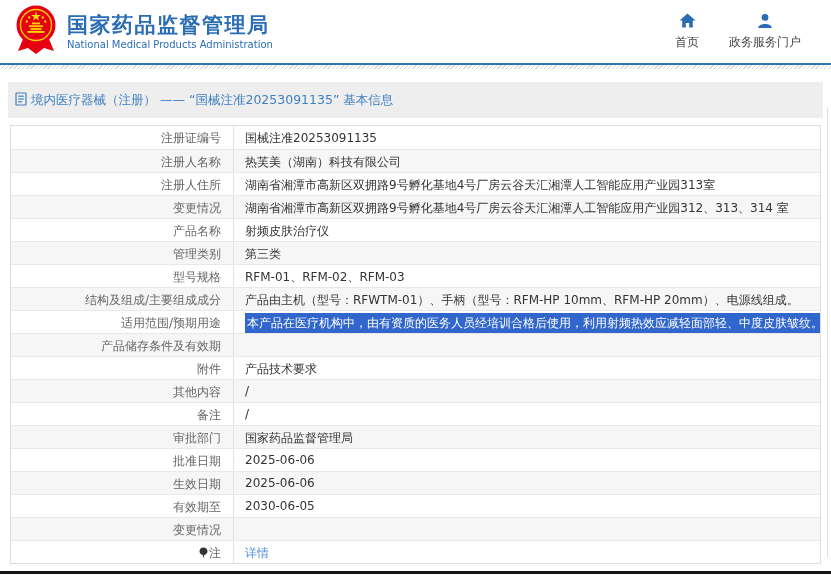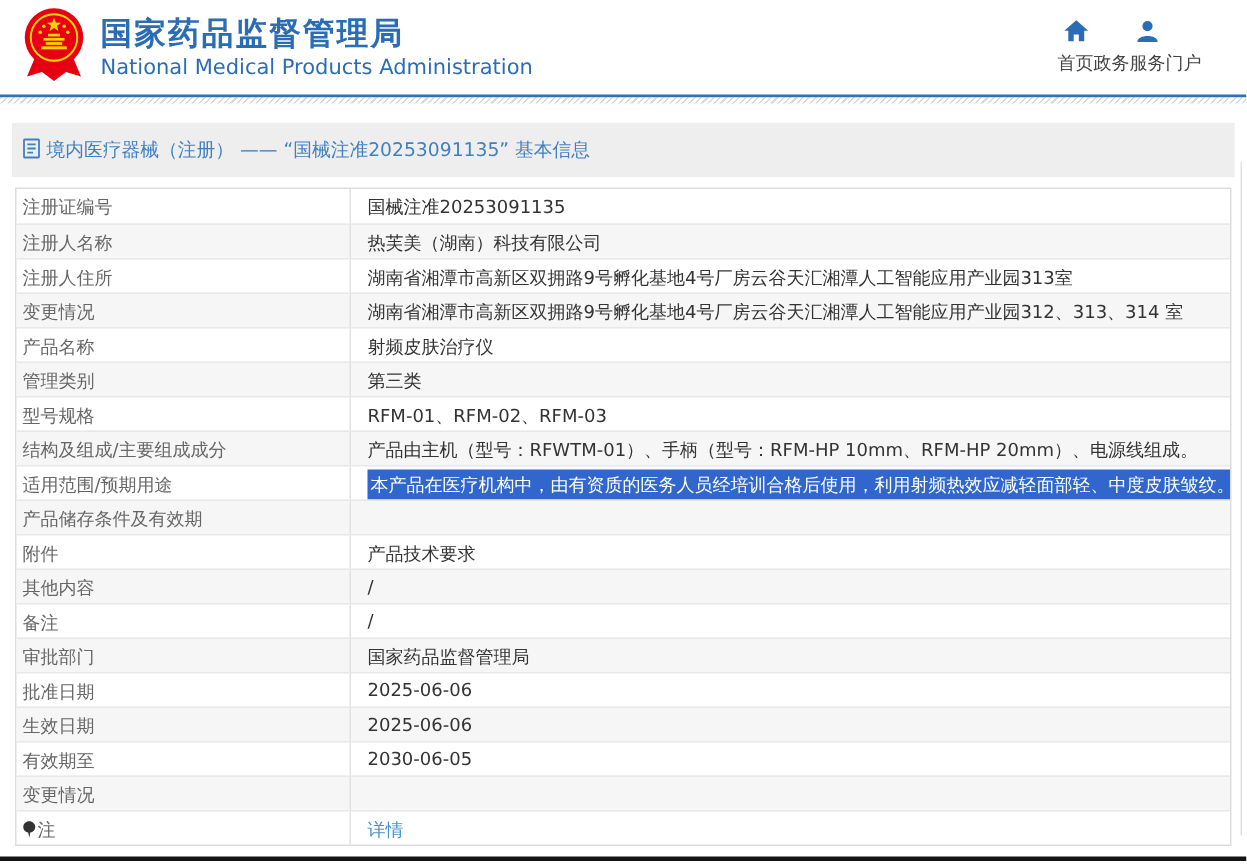--- a/index.html
+++ b/index.html
@@ -15,29 +15,29 @@
     height: 63px;
     display: flex;
     align-items: center;
     padding: 0 16px 0 13px;
   }
   .logo-area { display: flex; align-items: center; gap: 8px; }
   .org-names { display: flex; flex-direction: column; line-height: 1.15; }
   .org-name-cn {
     color: #2a6db5; font-size: 21px; font-weight: bold; letter-spacing: 1.5px;
   }
-  .org-name-en { color: #2a6db5; font-size: 14px; margin-top: 2px; }
+  .org-name-en { color: #2a6db5; font-size: 10px; margin-top: 2px; }
   .section-title {
     margin-left: 48px;
     display: flex; align-items: center; gap: 3px;
     font-size: 17px; color: #333; cursor: pointer;
   }
   .header-nav {
     margin-left: auto;
-    display: flex; padding-right: 14px;
+    display: flex; gap: 30px; padding-right: 14px;
   }
   .nav-item {
     display: flex; flex-direction: column; align-items: center; gap: 3px;
     font-size: 12px; color: #444; text-decoration: none; cursor: pointer;
   }
   
   .blue-line { height: 2px; background: #2e74b5; }
   .hatch-line {
     height: 4px;
     background: repeating-linear-gradient(135deg, #d9d9d9 0 1px, #ffffff 1px 3px);
@@ -55,20 +55,21 @@
   
   .info-table {
     margin: 7px 10px 0 10px;
     border: 1px solid #ddd;
   }
   .trow { display: flex; height: 23px; }
   .trow + .trow { border-top: 1px solid #e8e8e8; }
   .trow.alt { background: #f6f6f6; }
   .tlabel {
     width: 223px;
+    text-align: right;
     padding: 4px 12px 0 4px;
     font-size: 12px; color: #666;
     border-right: 1px solid #e2e2e2;
     white-space: nowrap;
   }
   .tvalue {
     flex: 1;
     padding: 4px 10px 0 11px;
     font-size: 12px; color: #333;
     white-space: nowrap; overflow: hidden;

